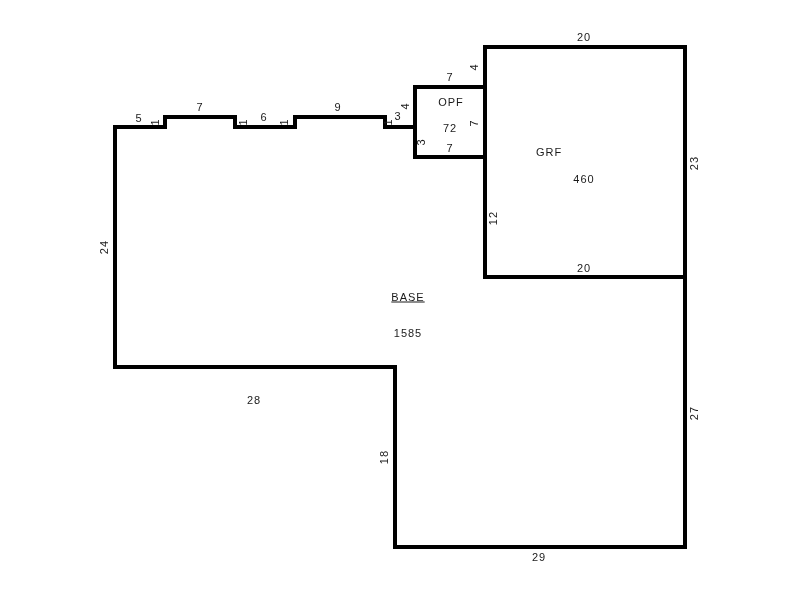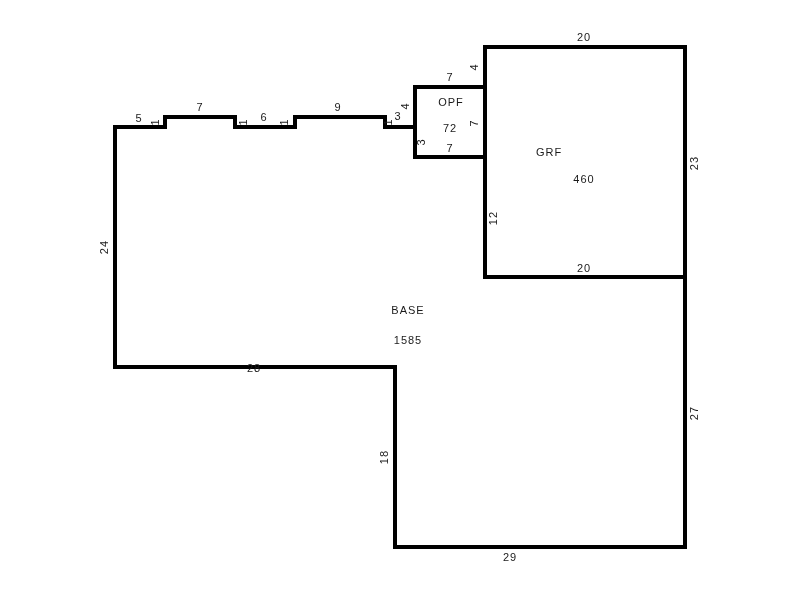--- a/index.html
+++ b/index.html
@@ -59,24 +59,24 @@
       <div class="label rot" style="left: 421px; top: 142px; color: rgb(26, 26, 26);">3</div>
       <div class="label" style="left: 450px; top: 77px; color: rgb(26, 26, 26);">7</div>
       <div class="label rot" style="left: 474px; top: 67px; color: rgb(26, 26, 26);">4</div>
       <div class="label rot" style="left: 474px; top: 123px; color: rgb(26, 26, 26);">7</div>
       <div class="label" style="left: 450px; top: 148px; color: rgb(26, 26, 26);">7</div>
       <div class="label" style="left: 584px; top: 37px; color: rgb(26, 26, 26);">20</div>
       <div class="label rot" style="left: 694px; top: 163px; color: rgb(26, 26, 26);">23</div>
       <div class="label" style="left: 584px; top: 268px; color: rgb(26, 26, 26);">20</div>
       <div class="label rot" style="left: 493px; top: 218px; color: rgb(26, 26, 26);">12</div>
       <div class="label rot" style="left: 104px; top: 247px; color: rgb(26, 26, 26);">24</div>
-      <div class="label" style="left: 254px; top: 368px; color: rgb(26, 26, 26);">28</div>
+      <div class="label" style="left: 254px; top: 400px; color: rgb(26, 26, 26);">28</div>
       <div class="label rot" style="left: 384px; top: 457px; color: rgb(26, 26, 26);">18</div>
-      <div class="label" style="left: 510px; top: 557px; color: rgb(26, 26, 26);">29</div>
+      <div class="label" style="left: 539px; top: 557px; color: rgb(26, 26, 26);">29</div>
       <div class="label rot" style="left: 694px; top: 413px; color: rgb(26, 26, 26);">27</div>
-      <div class="label" style="left: 408px; top: 310px; color: rgb(26, 26, 26);">BASE</div>
-      <div class="label" style="left: 408px; top: 333px; color: rgb(26, 26, 26); margin-top: 7px;">1585</div>
+      <div class="label" style="left: 408px; top: 297px; color: rgb(26, 26, 26); text-decoration: underline;">BASE</div>
+      <div class="label" style="left: 408px; top: 333px; color: rgb(26, 26, 26);">1585</div>
       <div class="label" style="left: 549px; top: 152px; color: rgb(26, 26, 26);">GRF</div>
       <div class="label" style="left: 584px; top: 168px; color: rgb(26, 26, 26); margin-top: 11px;">460</div>
       <div class="label" style="left: 451px; top: 102px; color: rgb(26, 26, 26);">OPF</div>
       <div class="label" style="left: 450px; top: 128px; color: rgb(26, 26, 26);">72</div>
     </div>
 </div>
 
 </body></html>

